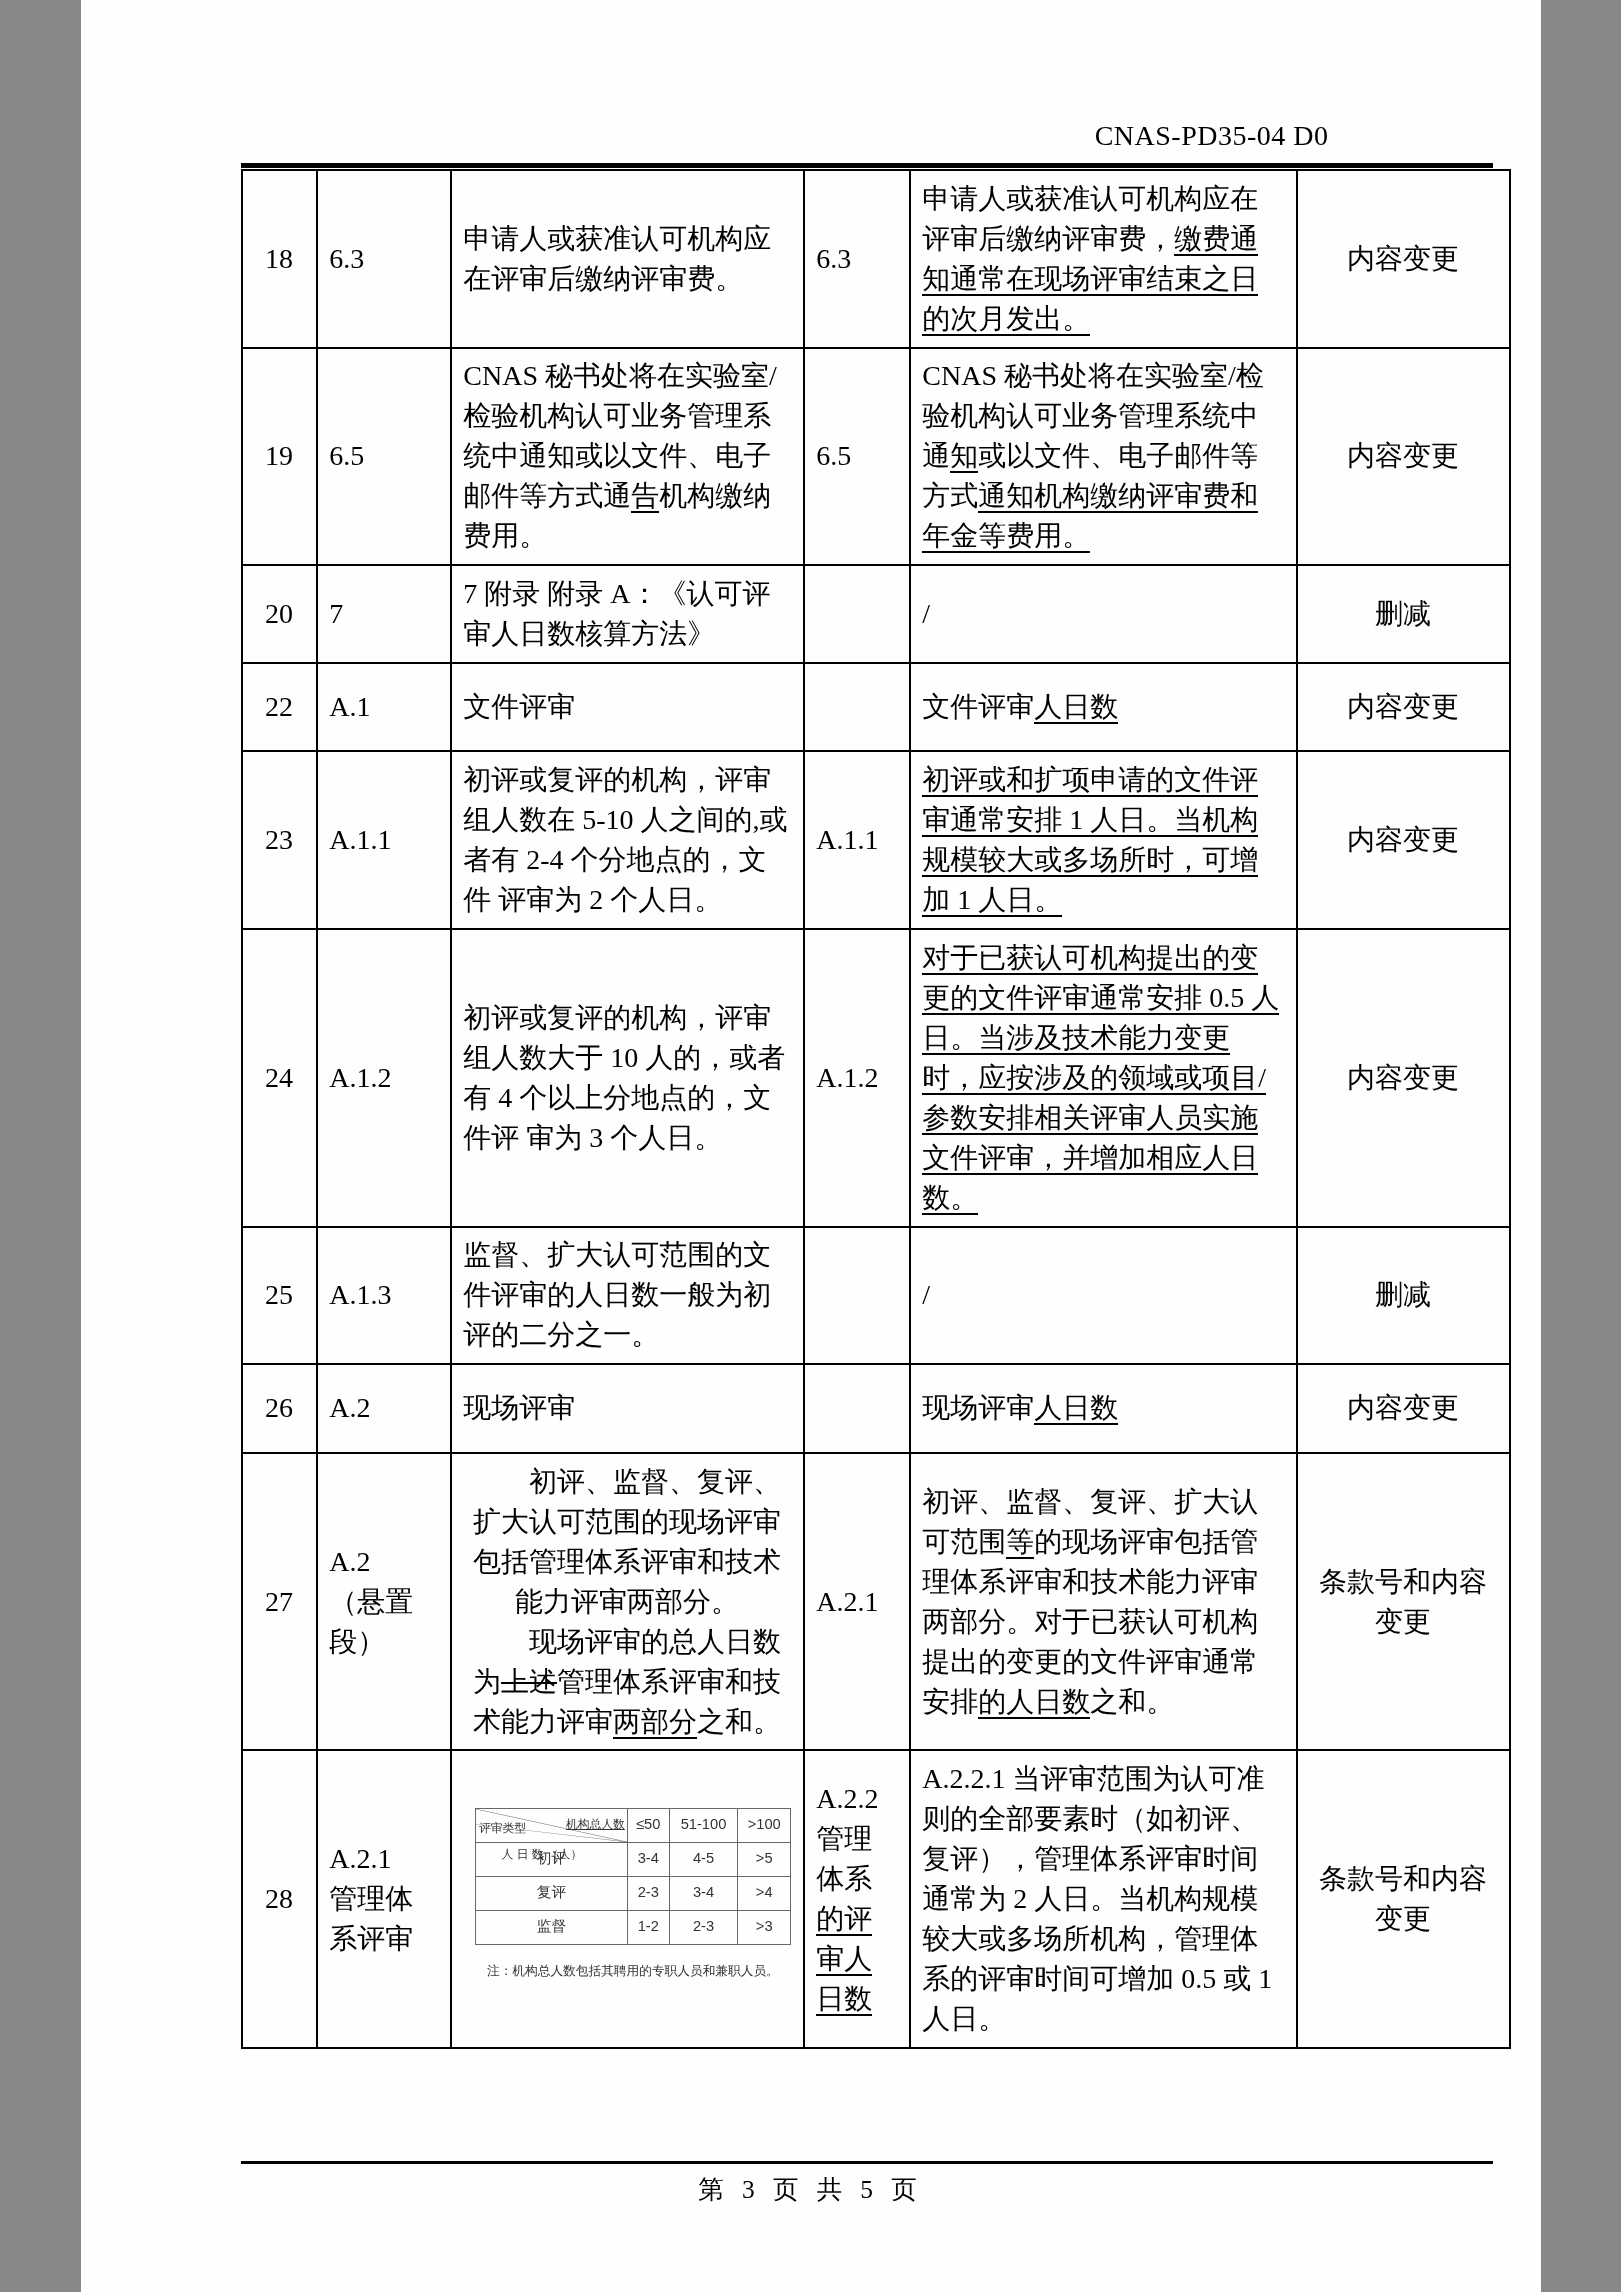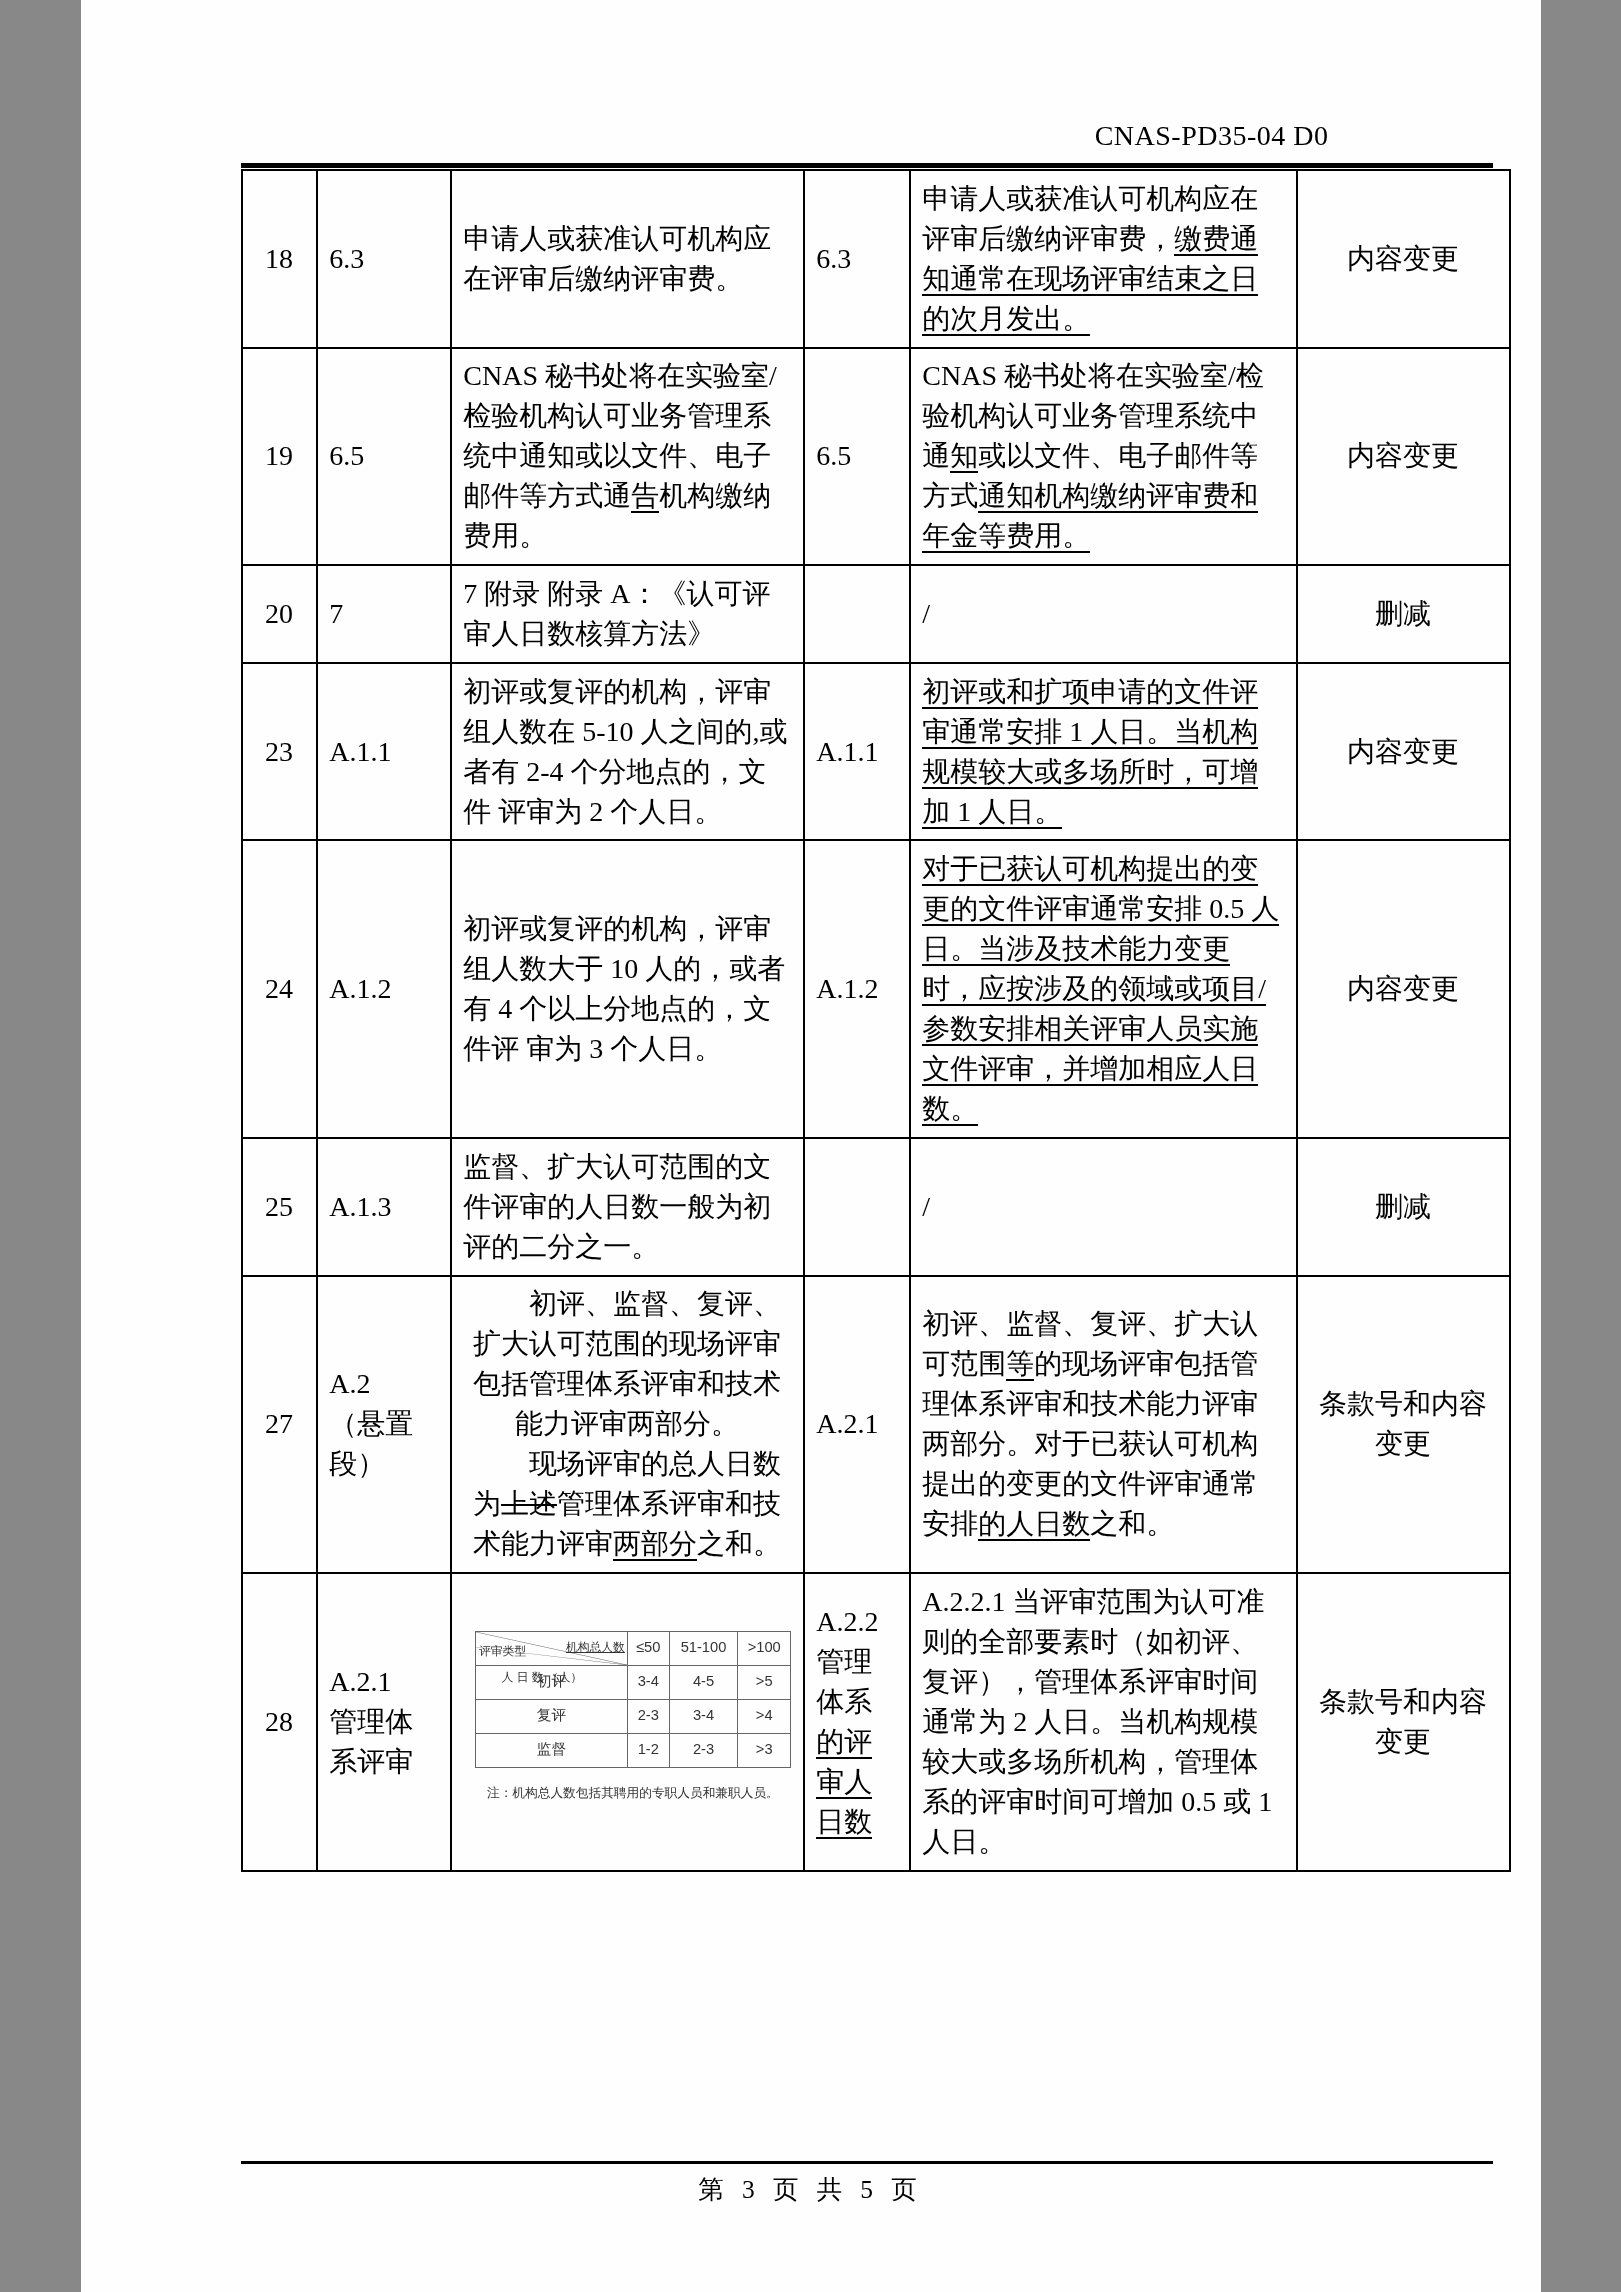--- a/index.html
+++ b/index.html
@@ -107,20 +107,32 @@
           <td class="cell-old-text">
             <div class="para"><span>7 附录 附录 A：《认可评审人日数核算方法》</span></div>
           </td>
           <td class="cell-new-clause"></td>
           <td class="cell-new-text">
             <div class="para"><span>/</span></div>
           </td>
           <td class="cell-change-type">删减</td>
         </tr>
         <tr>
+          <td class="cell-seq">22</td>
+          <td class="cell-old-clause">A.1</td>
+          <td class="cell-old-text">
+            <div class="para"><span>文件评审</span></div>
+          </td>
+          <td class="cell-new-clause"></td>
+          <td class="cell-new-text">
+            <div class="para"><span>文件评审</span><span class="u">人日数</span></div>
+          </td>
+          <td class="cell-change-type">内容变更</td>
+        </tr>
+        <tr>
           <td class="cell-seq">23</td>
           <td class="cell-old-clause">A.1.1</td>
           <td class="cell-old-text">
             <div class="para"><span>初评或复评的机构，评审组人数在 5-10 人之间的,或者有 2-4 个分地点的，文件 评审为 2 个人日。</span></div>
           </td>
           <td class="cell-new-clause">A.1.1</td>
           <td class="cell-new-text">
             <div class="para"><span class="u">初评或和扩项申请的文件评审通常安排 1 人日。当机构规模较大或多场所时，可增加 1 人日。</span></div>
           </td>
           <td class="cell-change-type">内容变更</td>
@@ -141,20 +153,32 @@
           <td class="cell-seq">25</td>
           <td class="cell-old-clause">A.1.3</td>
           <td class="cell-old-text">
             <div class="para"><span>监督、扩大认可范围的文件评审的人日数一般为初评的二分之一。</span></div>
           </td>
           <td class="cell-new-clause"></td>
           <td class="cell-new-text">
             <div class="para"><span>/</span></div>
           </td>
           <td class="cell-change-type">删减</td>
+        </tr>
+        <tr>
+          <td class="cell-seq">26</td>
+          <td class="cell-old-clause">A.2</td>
+          <td class="cell-old-text">
+            <div class="para"><span>现场评审</span></div>
+          </td>
+          <td class="cell-new-clause"></td>
+          <td class="cell-new-text">
+            <div class="para"><span>现场评审</span><span class="u">人日数</span></div>
+          </td>
+          <td class="cell-change-type">内容变更</td>
         </tr>
         <tr>
           <td class="cell-seq">27</td>
           <td class="cell-old-clause">
             <div class="para"><span>A.2</span></div>
             <div class="para"><span>（悬置段）</span></div>
           </td>
           <td class="cell-old-text">
             <div class="para indent"><span>初评、监督、复评、扩大认可范围的现场评审包括管理体系评审和技术能力评审两部分。</span></div>
             <div class="para indent"><span>现场评审的总人日数为</span><span class="s">上述</span><span>管理体系评审和技术能力评审</span><span class="u">两部分</span><span>之和。</span></div>

